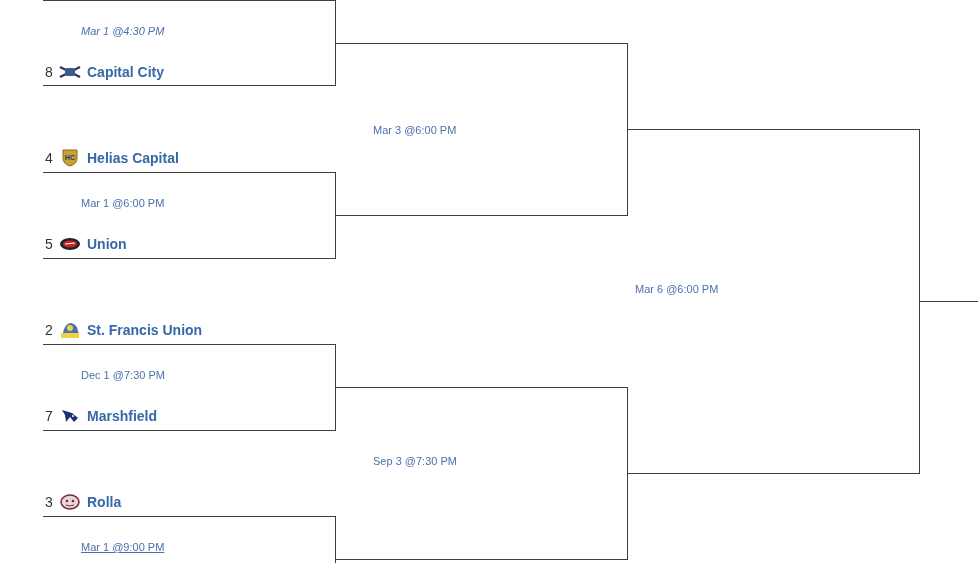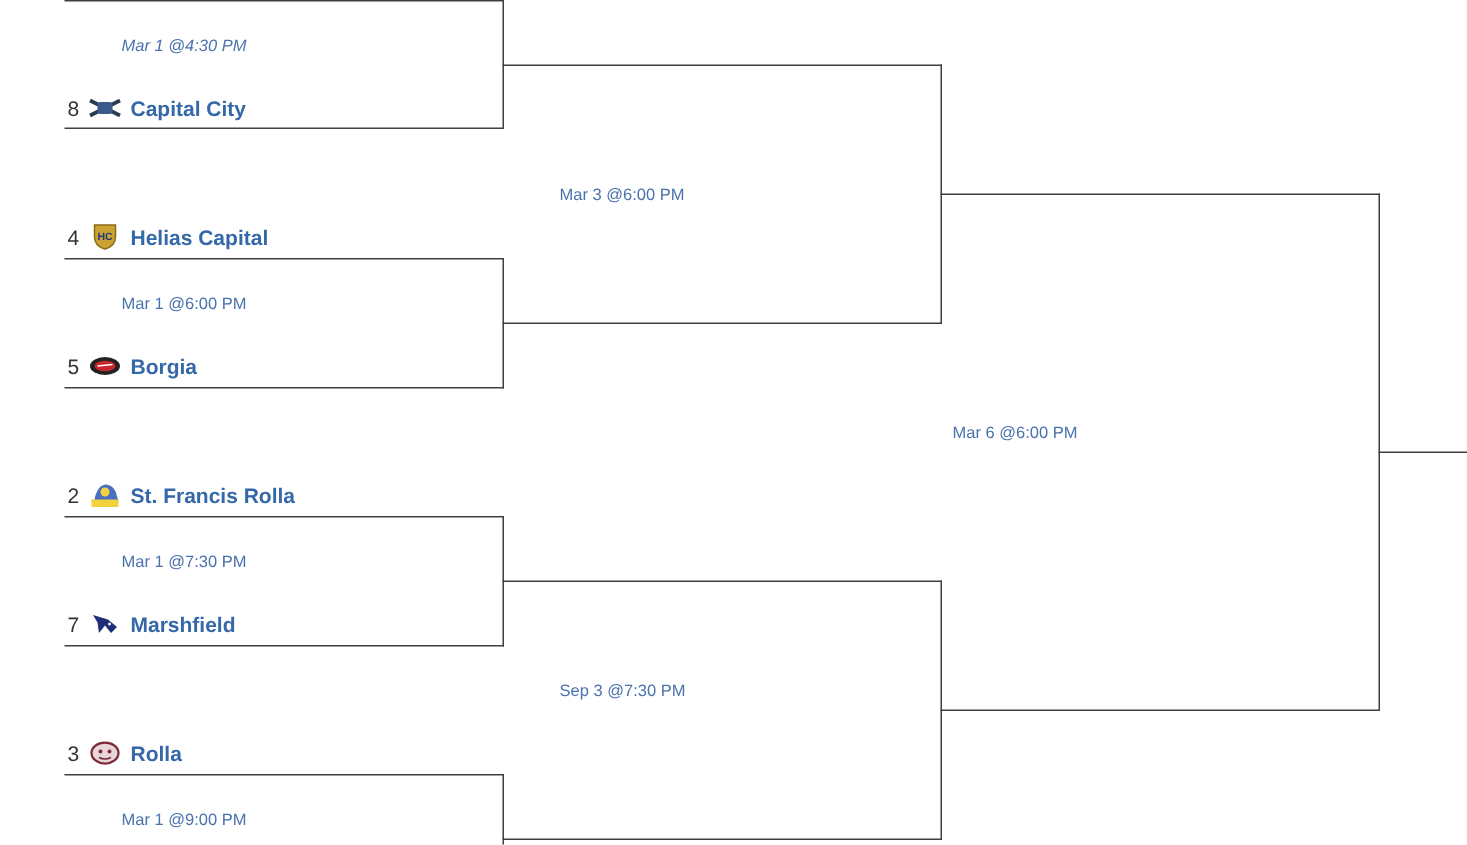--- a/index.html
+++ b/index.html
@@ -47,38 +47,38 @@
 <div class="game" style="left:81px;top:197px;">Mar 1 @6:00 PM</div>
 <div class="team" style="top:234px;">
   <span class="seed">5</span>
   <span class="logo">
     <svg width="22" height="14" viewBox="0 0 22 14">
         <ellipse cx="11" cy="7" rx="10" ry="6" fill="#222"></ellipse>
         <ellipse cx="11" cy="7" rx="7" ry="3.5" fill="#c8262b"></ellipse>
         <path d="M6 7 L16 6" stroke="#fff" stroke-width="1"></path>
       </svg>
   </span>
-  <span class="name">Borgia</span>
+  <span class="name">Union</span>
 </div>
 
 <div class="ln h" style="left:43px;top:344px;width:293px;"></div>
 <div class="ln h" style="left:43px;top:430px;width:293px;"></div>
 <div class="ln v" style="left:335px;top:344px;height:87px;"></div>
 <div class="team" style="top:320px;">
   <span class="seed">2</span>
   <span class="logo">
     <svg width="22" height="18" viewBox="0 0 22 18">
         <path d="M4 12 Q6 2 12 2 Q18 3 19 10 L20 13 L4 13 Z" fill="#4a6fc0"></path>
         <circle cx="11" cy="7" r="3" fill="#f2d23c"></circle>
         <rect x="2" y="12" width="18" height="5" fill="#f2d23c"></rect>
       </svg>
   </span>
-  <span class="name">St. Francis Rolla</span>
+  <span class="name">St. Francis Union</span>
 </div>
-<div class="game" style="left:81px;top:369px;">Mar 1 @7:30 PM</div>
+<div class="game" style="left:81px;top:369px;">Dec 1 @7:30 PM</div>
 <div class="team" style="top:406px;">
   <span class="seed">7</span>
   <span class="logo">
     <svg width="20" height="16" viewBox="0 0 20 16">
         <path d="M2 2 L12 5 L18 10 L14 14 L10 9 L6 14 L5 7 Z" fill="#1e2f78"></path>
         <circle cx="13" cy="8" r="1" fill="#fff"></circle>
       </svg>
   </span>
   <span class="name">Marshfield</span>
 </div>
@@ -90,21 +90,21 @@
   <span class="logo">
     <svg width="22" height="18" viewBox="0 0 22 18">
         <ellipse cx="11" cy="9" rx="9" ry="7" fill="#e8d6da" stroke="#7b2a3a" stroke-width="1.5"></ellipse>
         <circle cx="8" cy="8" r="1.3" fill="#7b2a3a"></circle>
         <circle cx="14" cy="8" r="1.3" fill="#7b2a3a"></circle>
         <path d="M7 12 Q11 14 15 12" stroke="#7b2a3a" fill="none"></path>
       </svg>
   </span>
   <span class="name">Rolla</span>
 </div>
-<div class="game" style="left:81px;top:541px;">Mar 1 @9:00 PM</div>
+<div class="game" style="left:81px;top:541px;text-decoration:underline;">Mar 1 @9:00 PM</div>
 
 <div class="ln h" style="left:335px;top:43px;width:293px;"></div>
 <div class="ln h" style="left:335px;top:215px;width:293px;"></div>
 <div class="ln v" style="left:627px;top:43px;height:173px;"></div>
 <div class="game" style="left:373px;top:124px;">Mar 3 @6:00 PM</div>
 
 <div class="ln h" style="left:335px;top:387px;width:293px;"></div>
 <div class="ln h" style="left:335px;top:559px;width:293px;"></div>
 <div class="ln v" style="left:627px;top:387px;height:173px;"></div>
 <div class="game" style="left:373px;top:455px;">Sep 3 @7:30 PM</div>

